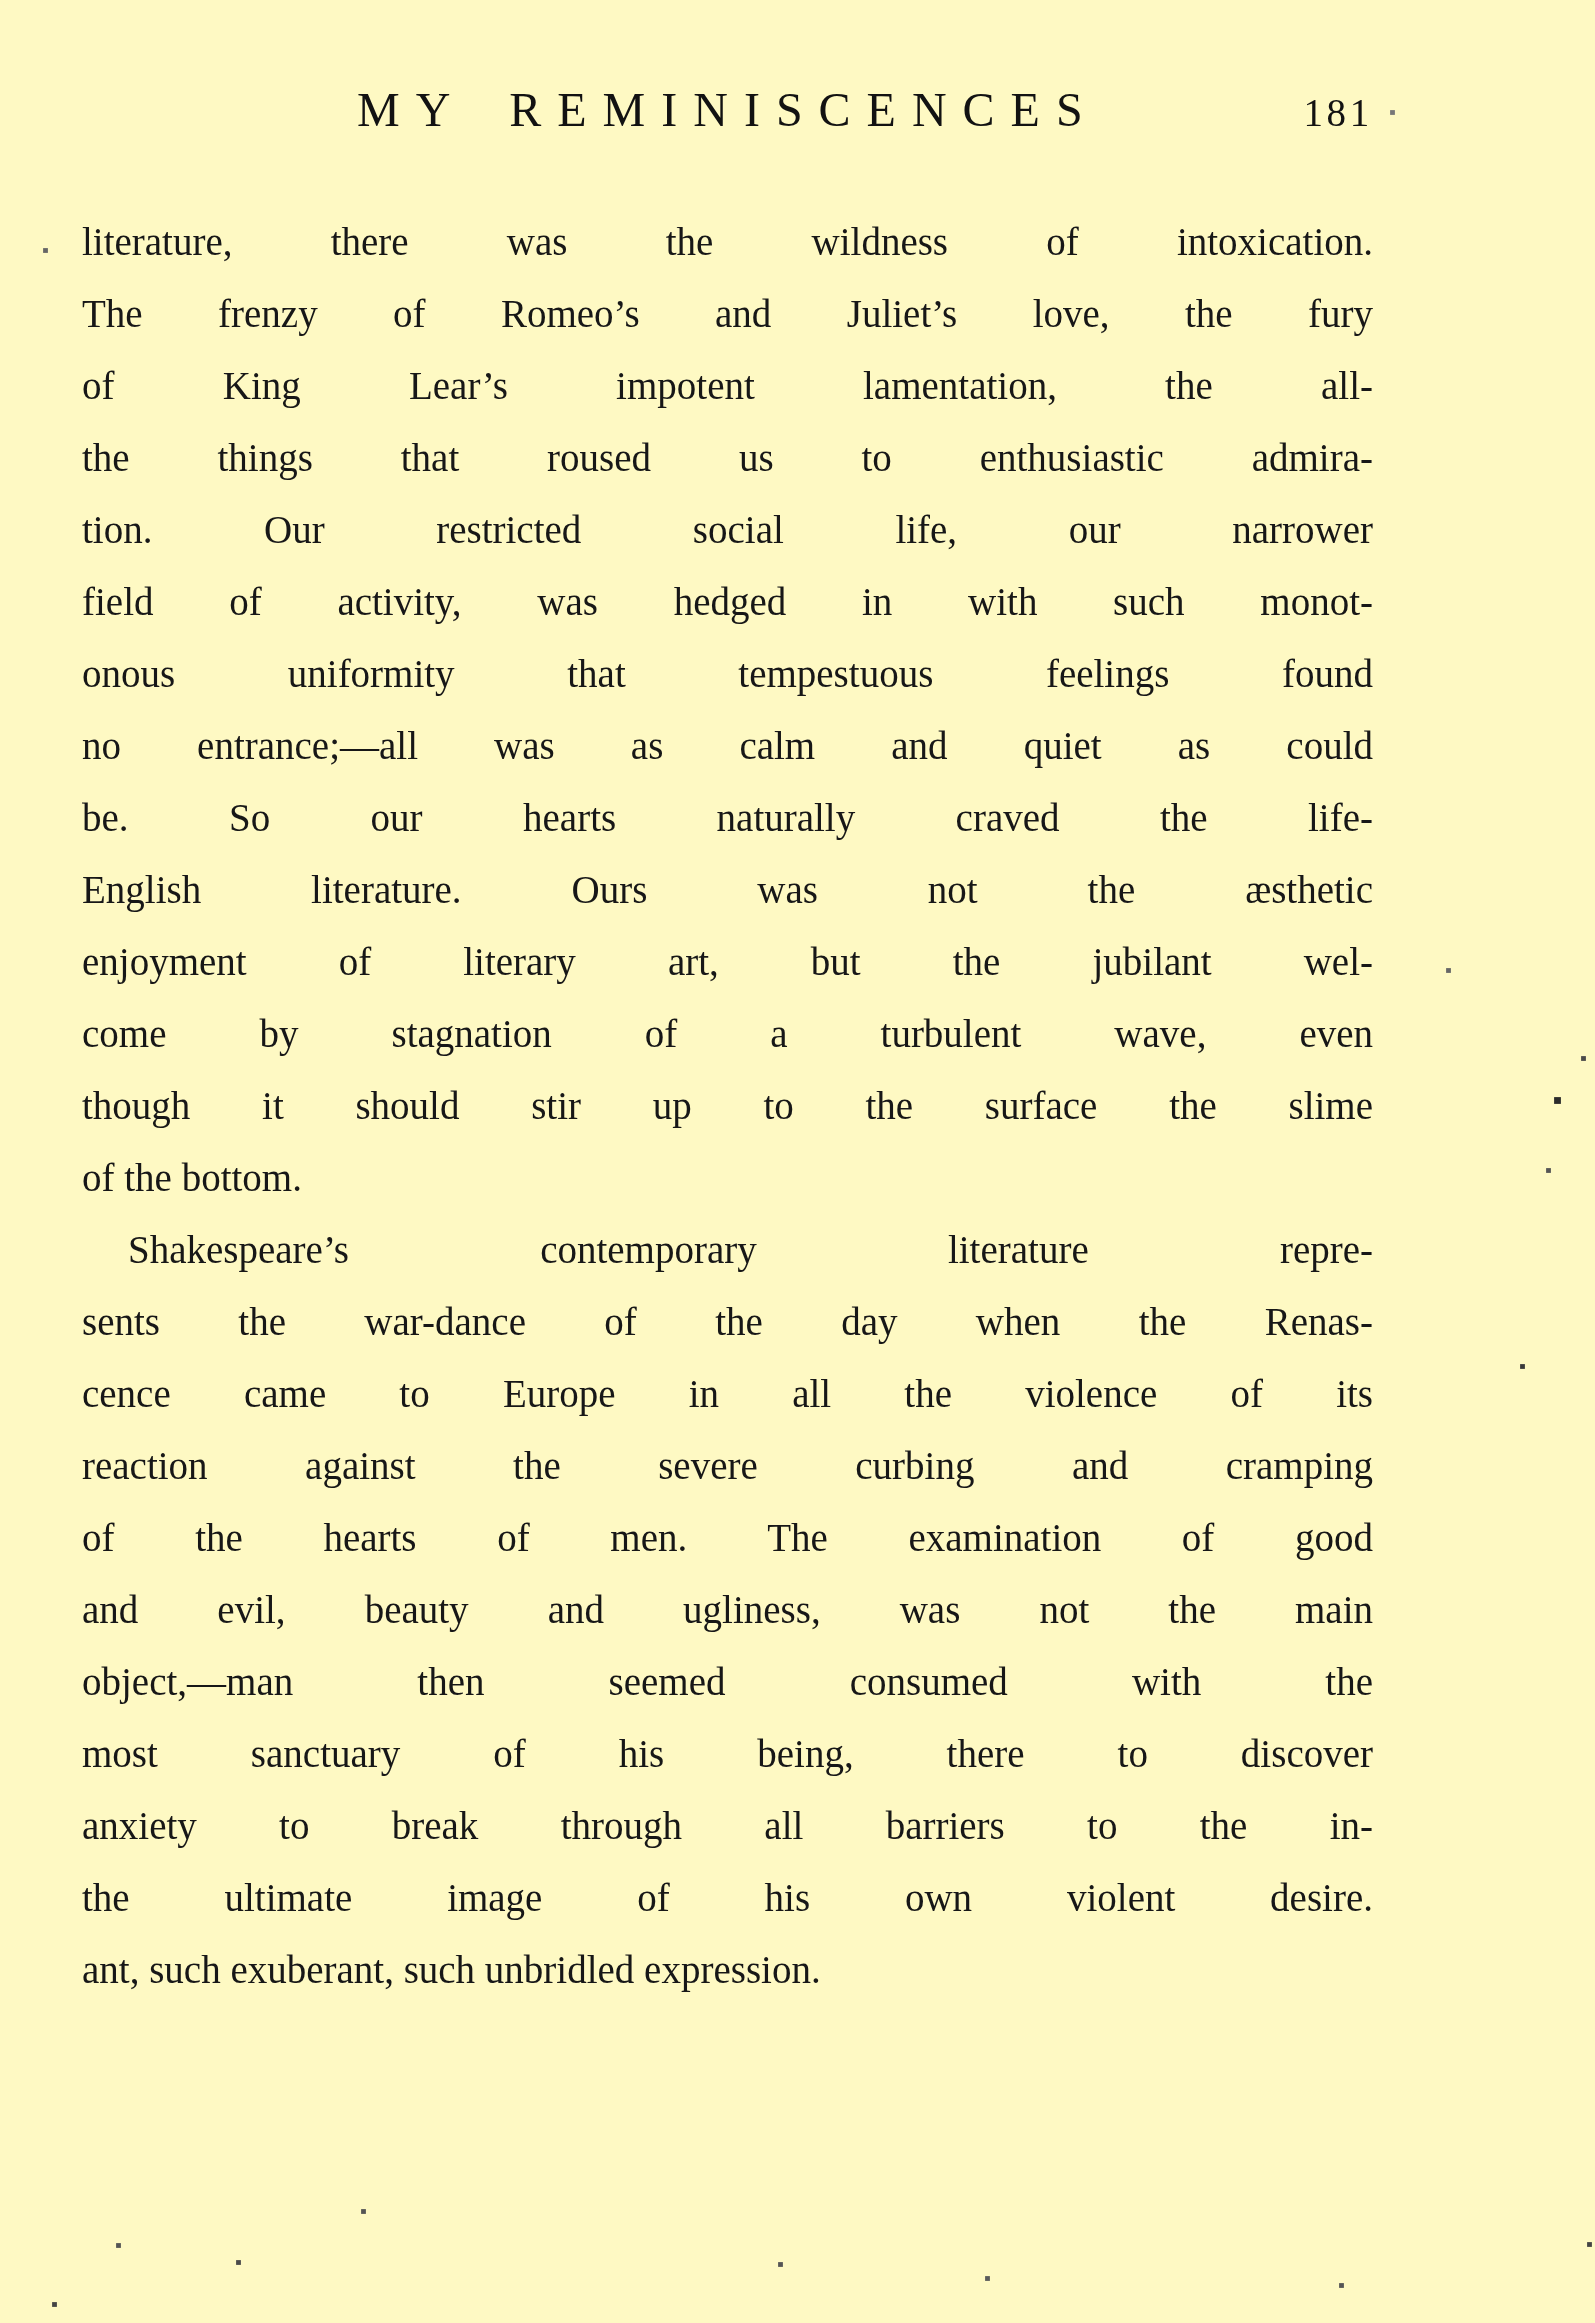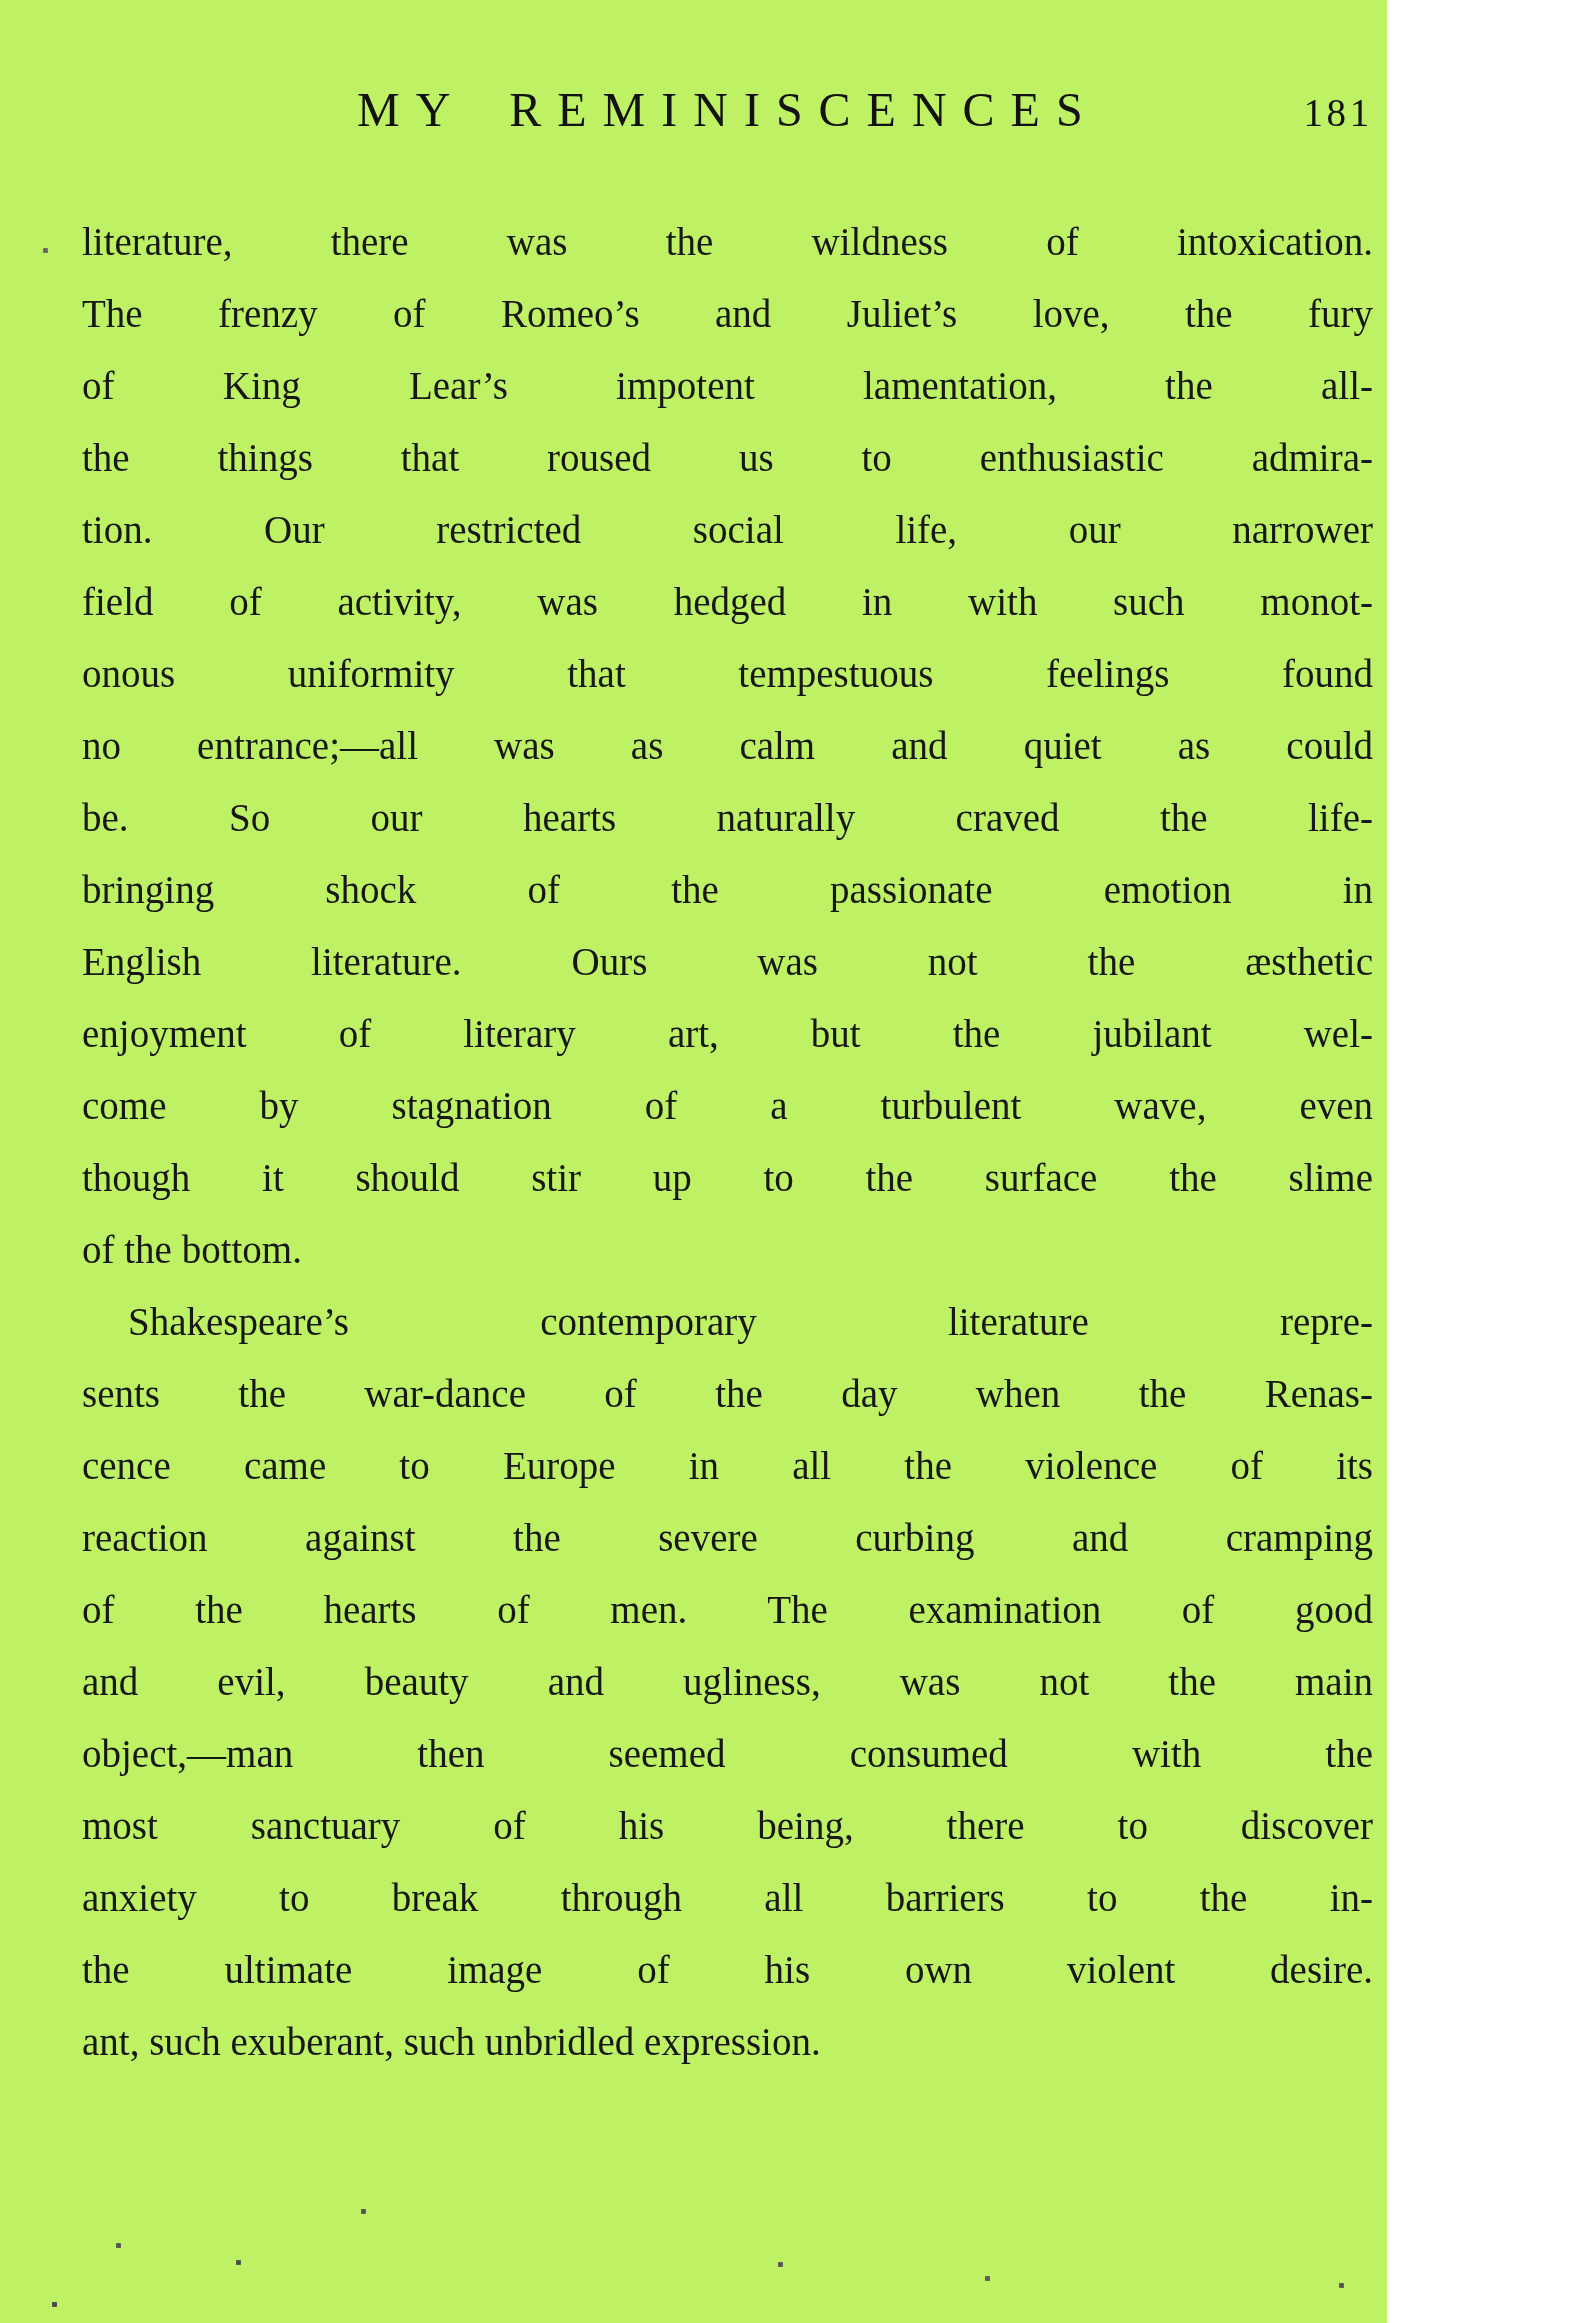--- a/index.html
+++ b/index.html
@@ -2,23 +2,23 @@
 <html style="font-size:15px"><head>
 <meta charset="utf-8">
 <style>
   html, body {
     margin: 0;
     padding: 0;
     background: #ffffff;
   }
   .page {
     position: relative;
-    width: 1387px;
+    width: 1595px;
     height: 2324px;
-    background: #bef264;
+    background: #fef9c3;
     overflow: hidden;
     font-family: "Liberation Serif", "DejaVu Serif", serif;
     color: #161616;
   }
   
   .header-row {
     position: absolute;
     top: 82px;
     left: 82px;
     width: 1291px;
@@ -100,21 +100,20 @@
   <div class="text-column">
     <div class="line j">literature, there was the wildness of intoxication.</div>
     <div class="line j">The frenzy of Romeo’s and Juliet’s love, the fury</div>
     <div class="line j">of King Lear’s impotent lamentation, the all-</div>
     <div class="line j">the things that roused us to enthusiastic admira-</div>
     <div class="line j">tion. Our restricted social life, our narrower</div>
     <div class="line j">field of activity, was hedged in with such monot-</div>
     <div class="line j">onous uniformity that tempestuous feelings found</div>
     <div class="line j">no entrance;—all was as calm and quiet as could</div>
     <div class="line j">be. So our hearts naturally craved the life-</div>
-    <div class="line j">bringing shock of the passionate emotion in</div>
     <div class="line j">English literature. Ours was not the æsthetic</div>
     <div class="line j">enjoyment of literary art, but the jubilant wel-</div>
     <div class="line j">come by stagnation of a turbulent wave, even</div>
     <div class="line j">though it should stir up to the surface the slime</div>
     <div class="line">of the bottom.</div>
     <div class="line j indent">Shakespeare’s contemporary literature repre-</div>
     <div class="line j">sents the war-dance of the day when the Renas-</div>
     <div class="line j">cence came to Europe in all the violence of its</div>
     <div class="line j">reaction against the severe curbing and cramping</div>
     <div class="line j">of the hearts of men. The examination of good</div>

